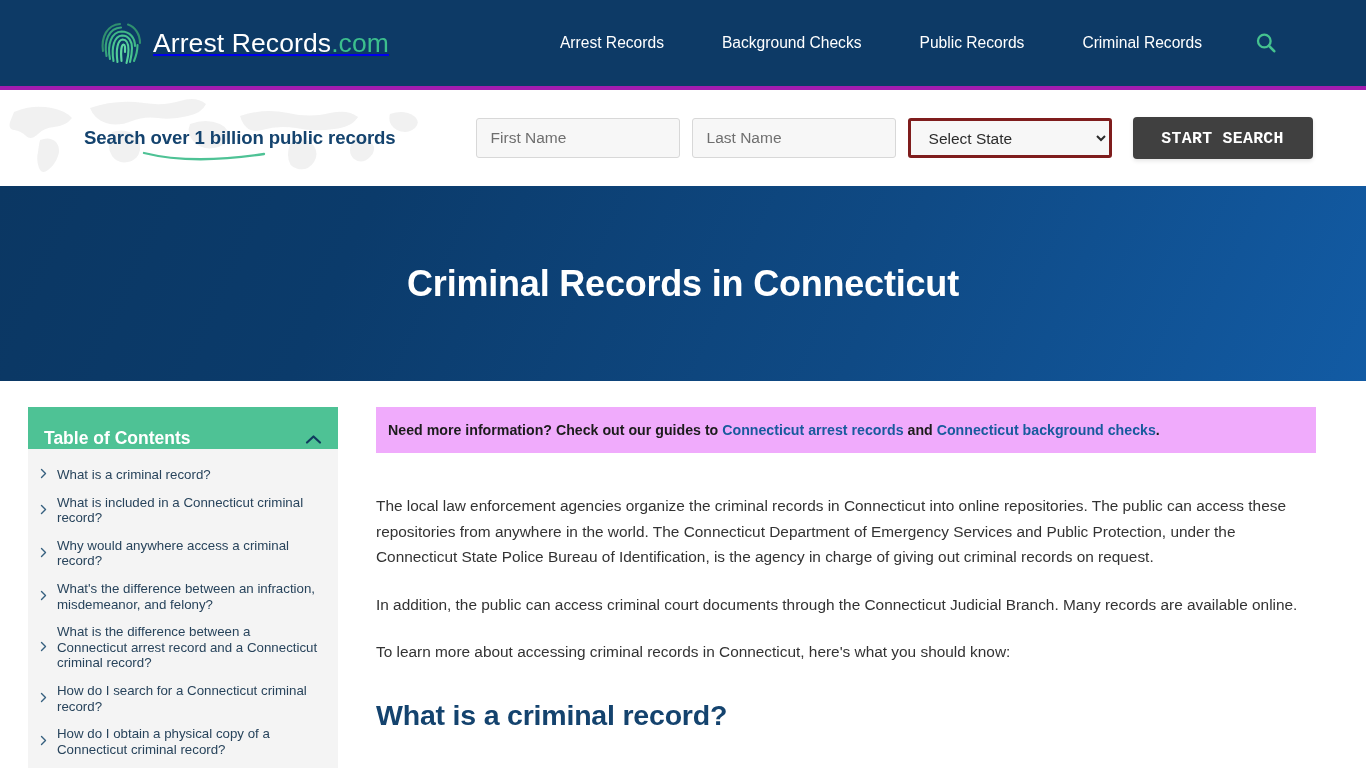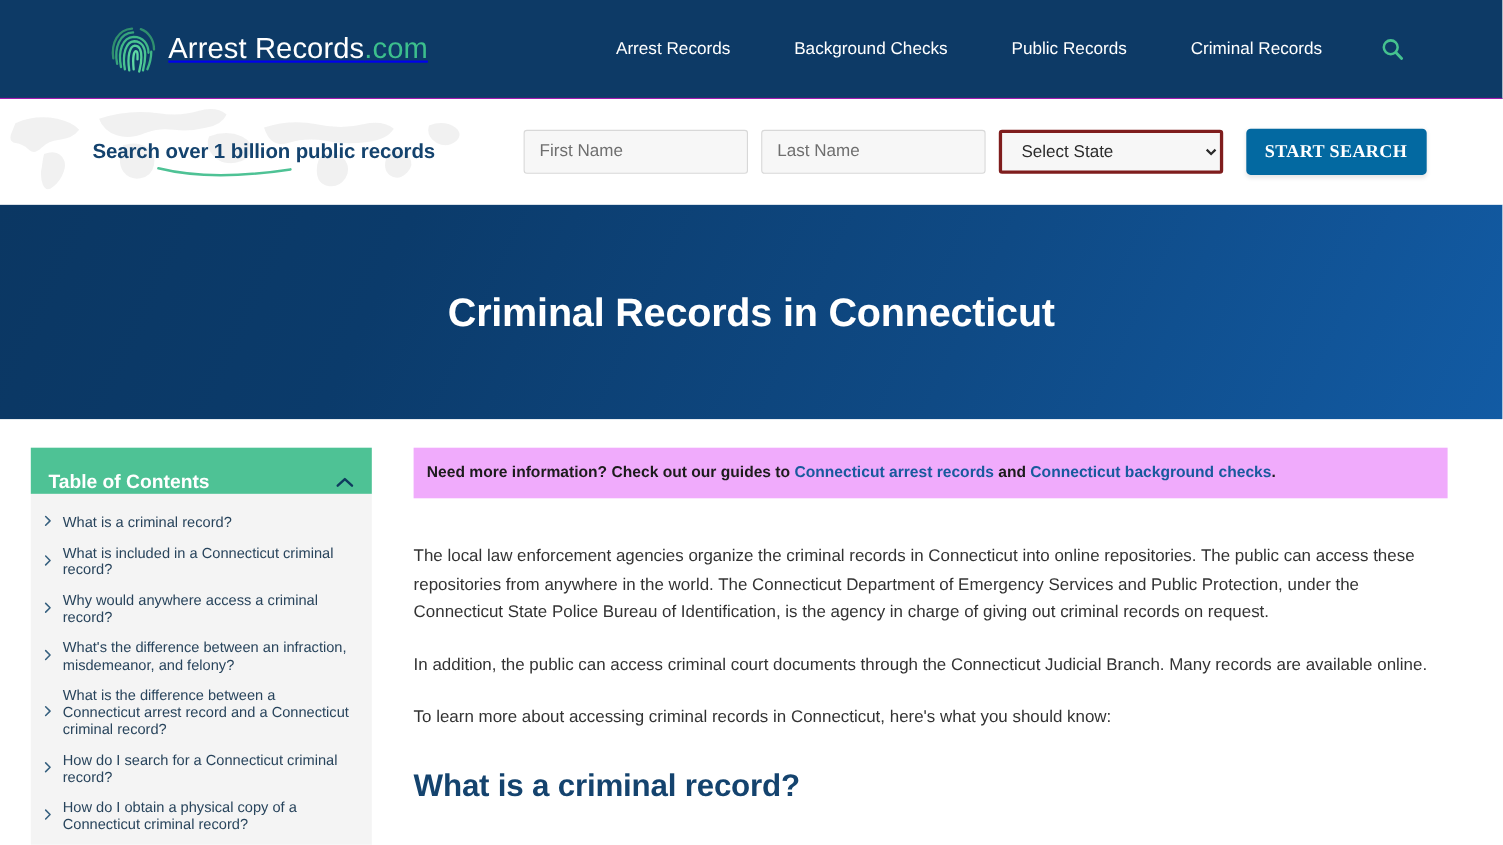--- a/index.html
+++ b/index.html
@@ -12,21 +12,21 @@
     font-family: "Liberation Sans", sans-serif;
   }
 
   
   .topbar {
     position: relative;
     height: 90px;
     background: #0d3a66;
     display: flex;
     align-items: center;
-    border-bottom: 1px solid #a21caf;
+    border-bottom: 4px solid #a21caf;
   }
   .brand {
     display: flex;
     align-items: center;
     gap: 9px;
     margin-left: 98px;
   }
   .brand-mark { width: 46px; height: 52px; flex: 0 0 auto; display:block; }
   .brand-text {
     font-size: 26.5px;
@@ -115,30 +115,30 @@
     background: #f7f7f7;
     border-radius: 3px;
     font-size: 15.5px;
     color: #2b2b2b;
     padding: 0 10px 0 14px;
     font-family: "Liberation Sans", sans-serif;
     outline: none;
   }
   .sf-btn {
     margin-left: 9px;
-    width: 164px; height: 42px;
-    background: #0369a1;
+    width: 180px; height: 42px;
+    background: #404040;
     border: none;
     border-radius: 4px;
     color: #ffffff;
     font-weight: bold;
     font-size: 16.5px;
     letter-spacing: .3px;
     cursor: pointer;
-    font-family: Liberation Serif, serif;
+    font-family: Liberation Mono, monospace;
     box-shadow: 0 2px 4px rgba(0,0,0,.10);
   }
 
   
   .hero {
     height: 195px;
     background: linear-gradient(115deg, #0b3763 0%, #0b3b6b 26%, #0f4a85 64%, #125ba4 100%);
     display: flex;
     align-items: center;
     justify-content: center;

